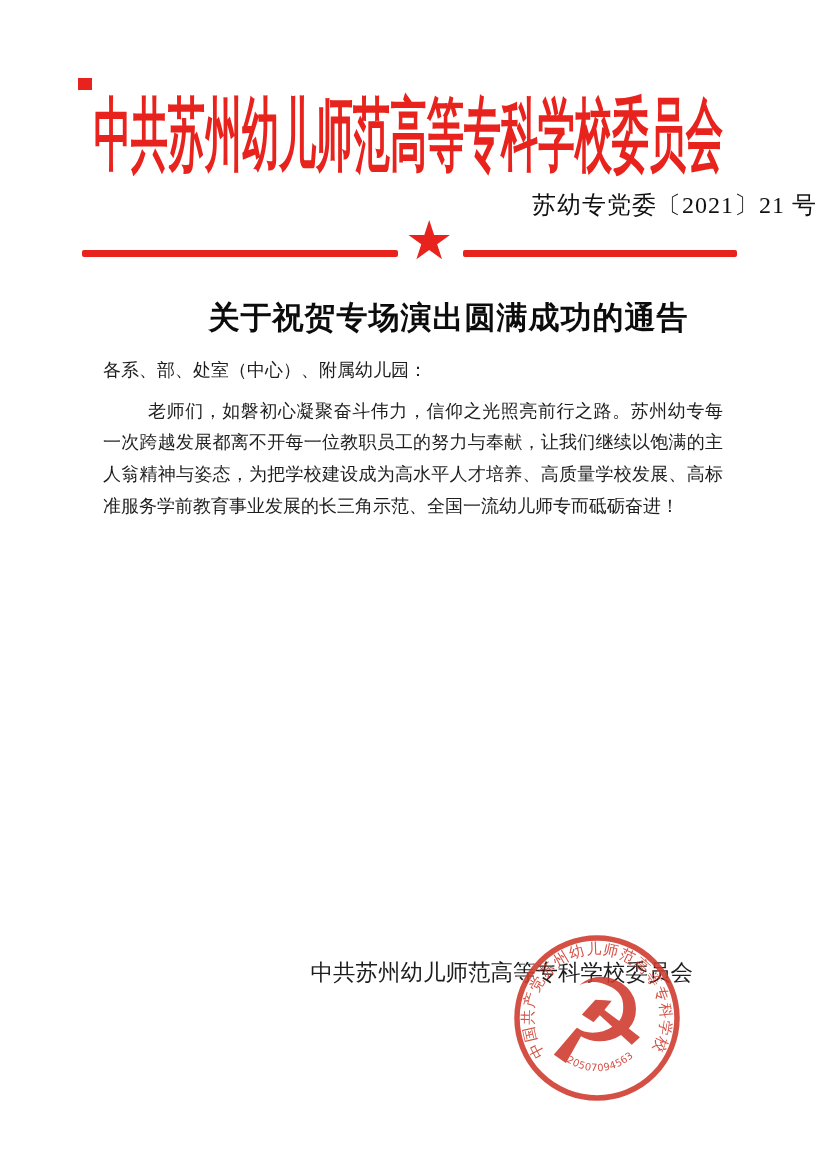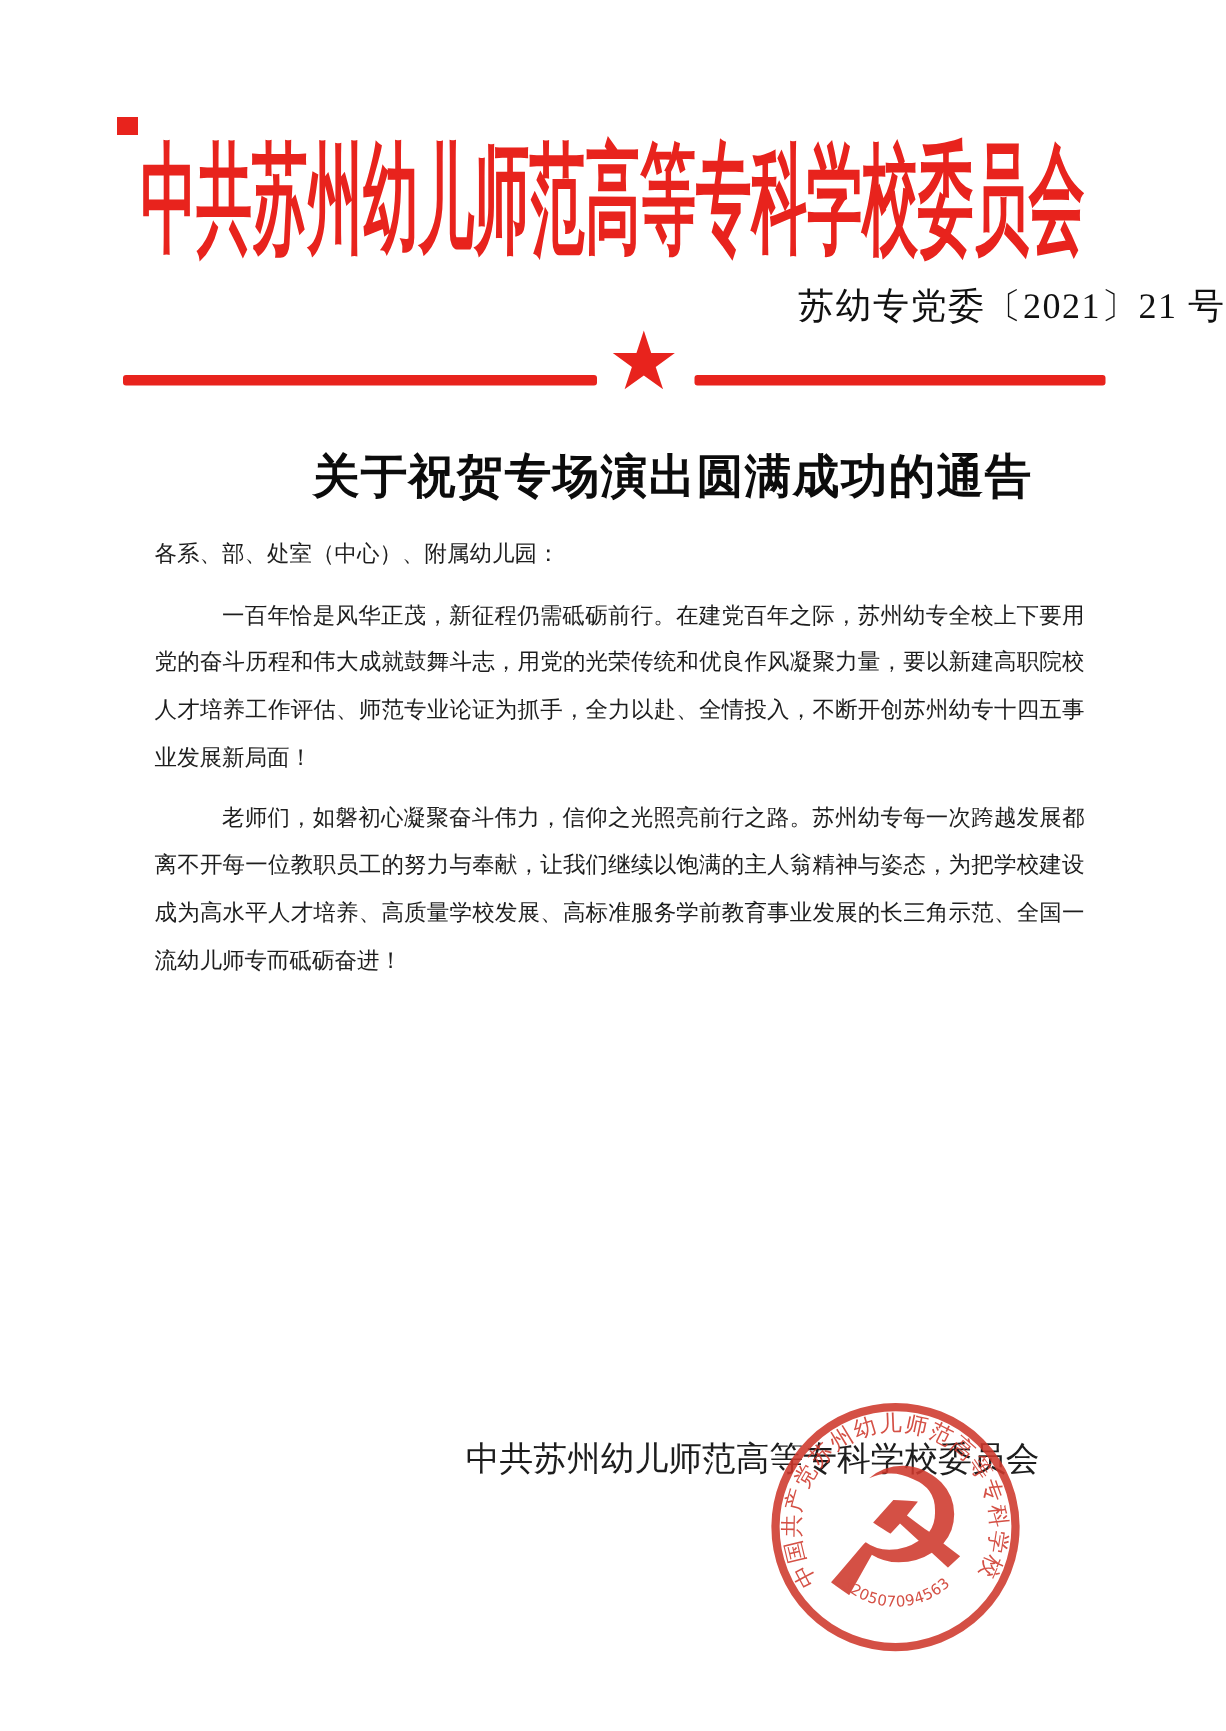--- a/index.html
+++ b/index.html
@@ -53,21 +53,21 @@
   .doc-title{
     position:absolute;left:0;top:300px;width:817px;margin:0;
     text-align:center;
     font-size:31px;line-height:36px;font-weight:bold;
     color:#0c0c0c;
     letter-spacing:1px;
     padding-left:40px;
   }
   .body-text{
     position:absolute;left:103px;top:355px;width:620px;
-    font-size:15px;line-height:31.7px;
+    font-size:18px;line-height:31.7px;
     text-align:justify;
     color:var(--ink);
     font-family:Liberation Serif, serif;
   }
   .body-text p{margin:0;}
   .salutation{margin-bottom:9px !important;}
   .para{text-indent:45px;margin-bottom:8px !important;}
   .signature{
     position:absolute;right:124px;top:957px;
     font-size:22.5px;line-height:31px;
@@ -120,21 +120,20 @@
   <div class="doc-number">苏幼专党委〔2021〕21 号</div>
 
   <div class="bar bar-left"></div>
   <span class="star">★</span>
   <div class="bar bar-right"></div>
 
   <h1 class="doc-title">关于祝贺专场演出圆满成功的通告</h1>
 
   <div class="body-text">
     <p class="salutation">各系、部、处室（中心）、附属幼儿园：</p>
-    <p class="para">一百年恰是风华正茂，新征程仍需砥砺前行。在建党百年之际，苏州幼专全校上下要用党的奋斗历程和伟大成就鼓舞斗志，用党的光荣传统和优良作风凝聚力量，要以新建高职院校人才培养工作评估、师范专业论证为抓手，全力以赴、全情投入，不断开创苏州幼专十四五事业发展新局面！</p>
     <p class="para">老师们，如磐初心凝聚奋斗伟力，信仰之光照亮前行之路。苏州幼专每一次跨越发展都离不开每一位教职员工的努力与奉献，让我们继续以饱满的主人翁精神与姿态，为把学校建设成为高水平人才培养、高质量学校发展、高标准服务学前教育事业发展的长三角示范、全国一流幼儿师专而砥砺奋进！</p>
   </div>
 
   <div class="signature">中共苏州幼儿师范高等专科学校委员会</div>
 
 
   <div class="seal">
     <svg viewBox="-95 -95 190 190" width="190" height="190" aria-hidden="true">
       <circle r="80" fill="none" stroke="#cf382c" stroke-width="5.5"></circle>
       <path id="sealArc" d="M -52.4,36.7 A 64,64 0 1 1 52.4,36.7" fill="none"></path>

